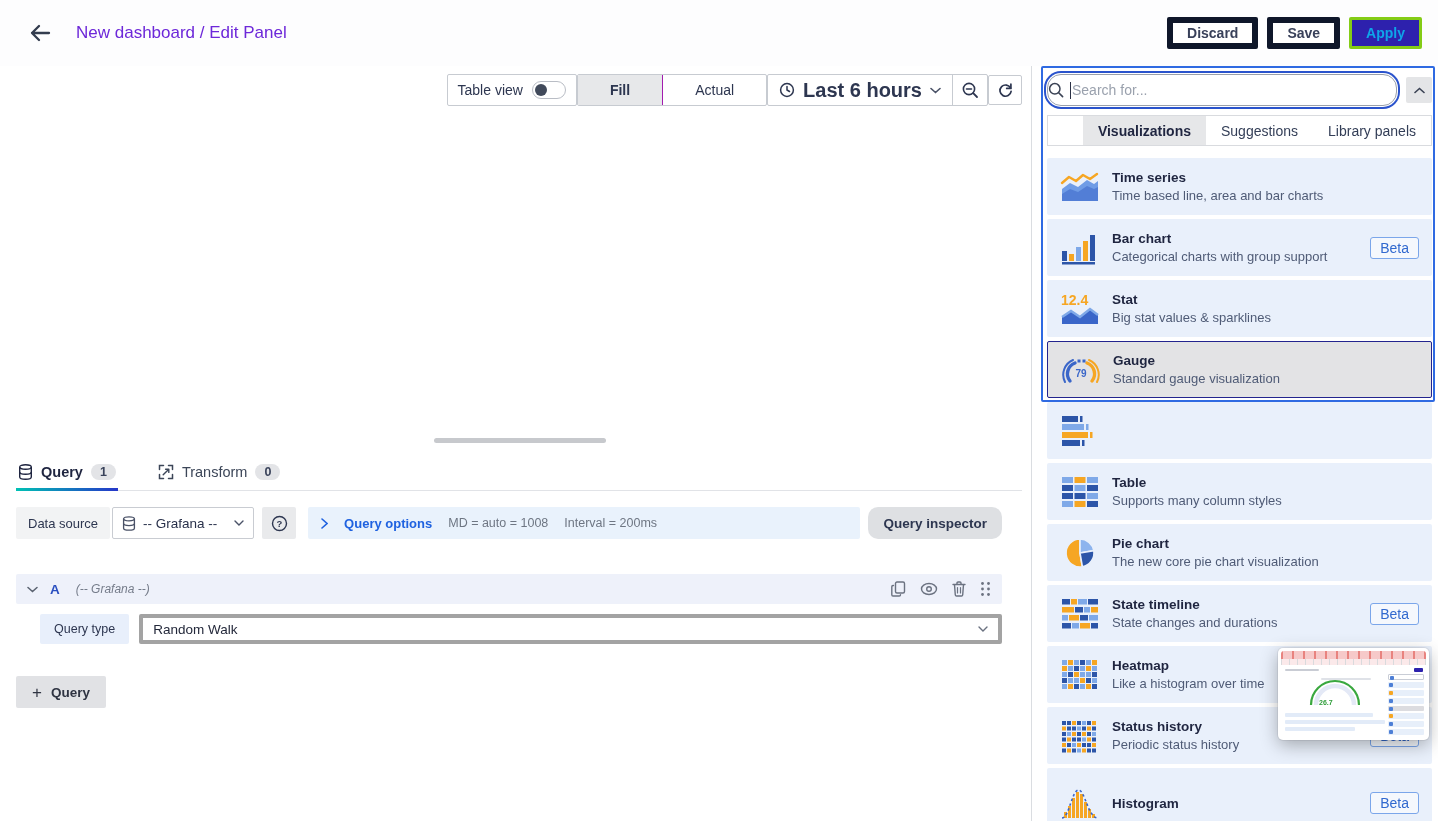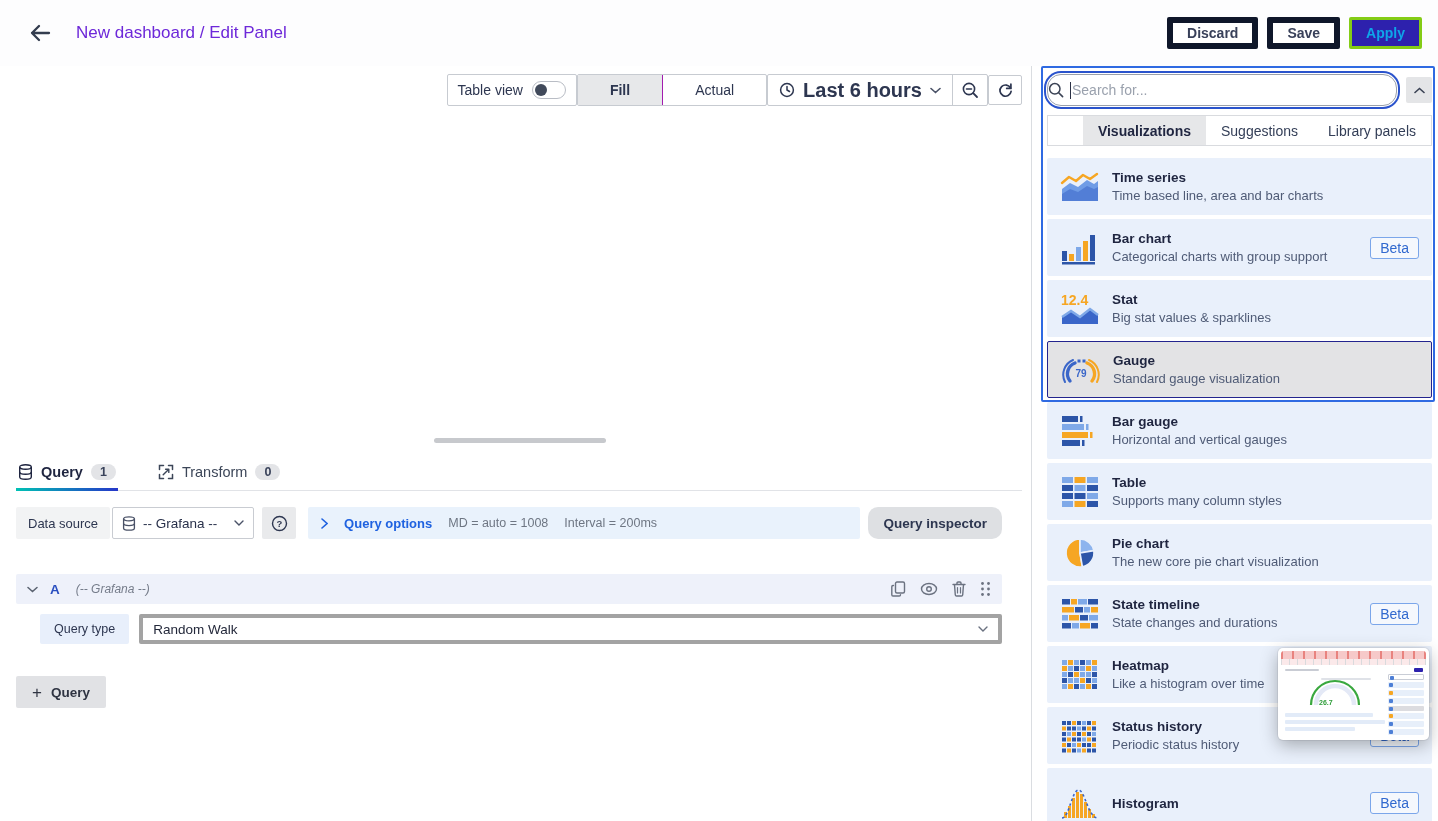--- a/index.html
+++ b/index.html
@@ -360,24 +360,20 @@
         <svg class="vicon" viewBox="0 0 40 34">
           <rect x="2" y="2" width="16" height="6" fill="#2c55a8"></rect>
             <rect x="20" y="2" width="2.5" height="6" fill="#2c55a8"></rect>
           <rect x="2" y="10" width="22" height="6" fill="#7fa9e8"></rect>
             <rect x="26" y="10" width="2.5" height="6" fill="#7fa9e8"></rect>
           <rect x="2" y="18" width="26" height="6" fill="#f6a623"></rect>
             <rect x="30" y="18" width="2.5" height="6" fill="#f6a623"></rect>
           <rect x="2" y="26" width="18" height="6" fill="#2c55a8"></rect>
             <rect x="22" y="26" width="2.5" height="6" fill="#2c55a8"></rect>
         </svg>
-        <div class="vtext">
-          <div class="vtitle">Bar gauge</div>
-          <div class="vdesc">Horizontal and vertical gauges</div>
-        </div>
       </div>
 
       <div class="viz-item">
         <svg class="vicon" viewBox="0 0 40 34">
           <rect x="2" y="2" width="11" height="6" fill="#7fa9e8"></rect>
             <rect x="14.5" y="2" width="11" height="6" fill="#f6a623"></rect>
             <rect x="27" y="2" width="11" height="6" fill="#7fa9e8"></rect>
           <rect x="2" y="10" width="11" height="6" fill="#2c55a8"></rect>
             <rect x="14.5" y="10" width="11" height="6" fill="#7fa9e8"></rect>
             <rect x="27" y="10" width="11" height="6" fill="#2c55a8"></rect>

